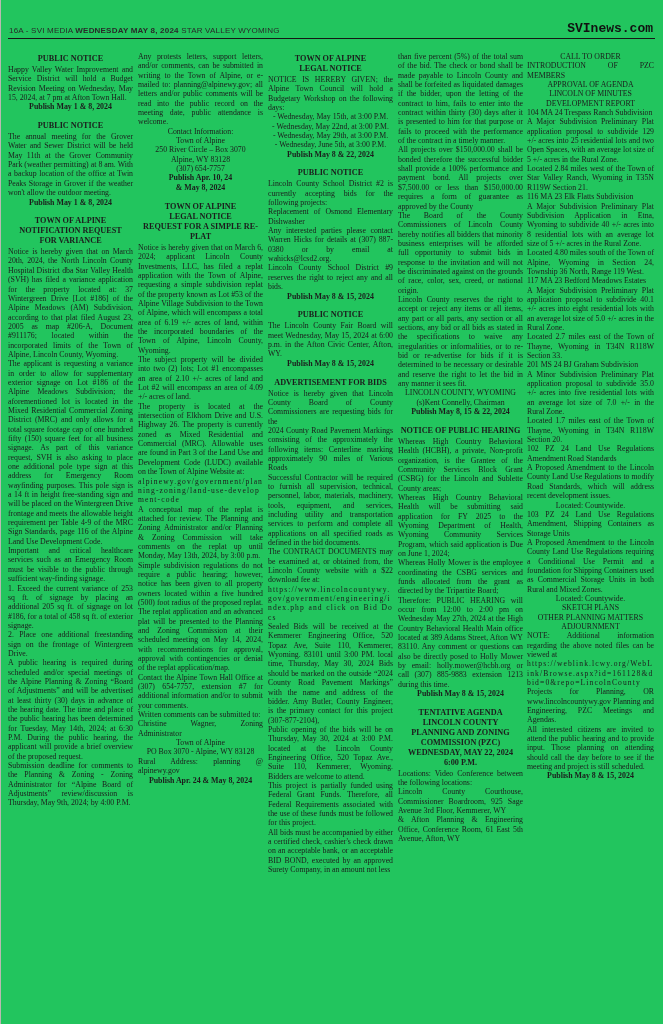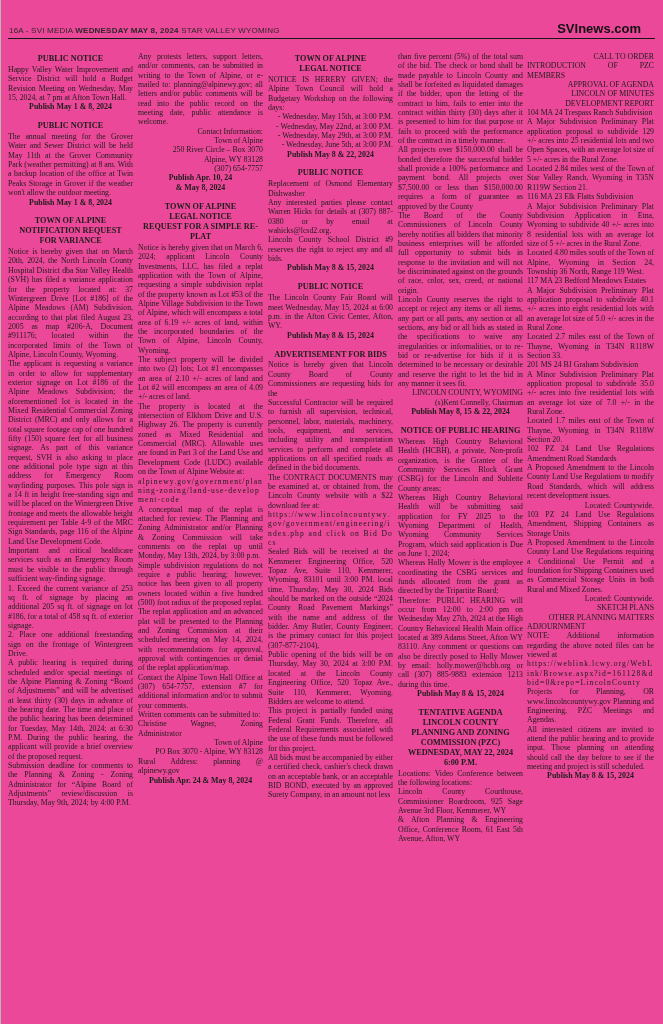--- a/index.html
+++ b/index.html
@@ -1,35 +1,35 @@
 <!DOCTYPE html>
 <html><head>
 <meta charset="utf-8">
 <style>
   html,body{margin:0;padding:0;background:#e9e9e6;}
-  .page{position:relative;width:663px;height:1024px;background:#ec4899;overflow:hidden;
+  .page{position:relative;width:663px;height:1024px;background:#22c55e;overflow:hidden;
         font-family:"Liberation Serif", serif;color:#1c1c1c;}
   .edge-line{position:absolute;left:0;top:0;width:1px;height:100%;background:#b9b9b2;}
   .masthead-left{position:absolute;left:9px;top:26px;font-size:8px;letter-spacing:.2px;
         color:#2a2a2a;font-family:"Liberation Sans", sans-serif;white-space:nowrap;}
   .masthead-left .bold{font-weight:bold;}
-  .masthead-site{position:absolute;right:22px;top:21px;font-size:13px;font-weight:bold;
-        font-family:Liberation Sans, sans-serif;color:#111;}
+  .masthead-site{position:absolute;right:10px;top:21px;font-size:13px;font-weight:bold;
+        font-family:Liberation Mono, monospace;color:#111;}
   .masthead-rule{position:absolute;left:8px;right:8px;top:38px;border-top:1.6px solid #161616;}
   .cols{position:absolute;top:52px;left:0;right:0;bottom:4px;}
   .col{position:absolute;top:0;width:125px;}
   .col:nth-child(1){left:8px;}
   .col:nth-child(2){left:138px;}
   .col:nth-child(3){left:268px;}
   .col:nth-child(4){left:398px;}
   .col:nth-child(5){left:527px;width:127px;}
   .blk{margin:0;}
   .p   {font-size:7.8px;line-height:9.35px;text-align:justify;}
-  .line{font-size:7.8px;line-height:9.35px;text-align:right;}
-  .c   {font-size:7.8px;line-height:9.35px;text-align:left;}
+  .line{font-size:7.8px;line-height:9.35px;text-align:center;}
+  .c   {font-size:7.8px;line-height:9.35px;text-align:center;}
   .url {font-size:7.6px;line-height:9.35px;text-align:justify;word-break:break-all;letter-spacing:1.1px;}
   .h   {font-size:8.2px;line-height:9.9px;font-weight:bold;text-align:center;white-space:pre-line;
         margin-top:9px;margin-bottom:1px;}
   .pub {font-size:7.9px;line-height:9.9px;font-weight:bold;text-align:center;white-space:pre-line;}
   .col .h:first-child{margin-top:2px;}
 </style>
 </head>
 <body>
 
 <div class="page">
@@ -90,29 +90,31 @@
       <div class="col">
         <div class="blk h">TOWN OF ALPINE
 LEGAL NOTICE</div>
         <div class="blk p">NOTICE IS HEREBY GIVEN; the Alpine Town Council will hold a Budgetary Workshop on the following days:</div>
         <div class="blk line">- Wednesday, May 15th, at 3:00 P.M.</div>
         <div class="blk line">- Wednesday, May 22nd, at 3:00 P.M.</div>
         <div class="blk line">- Wednesday, May 29th, at 3:00 P.M.</div>
         <div class="blk line">- Wednesday, June 5th, at 3:00 P.M.</div>
         <div class="blk pub">Publish May 8 &amp; 22, 2024</div>
         <div class="blk h">PUBLIC NOTICE</div>
+        <div class="blk p">Lincoln County School District #2 is currently accepting bids for the following projects:</div>
         <div class="blk p">Replacement of Osmond Elementary Dishwasher</div>
         <div class="blk p">Any interested parties please contact Warren Hicks for details at (307) 887-0380 or by email at wahicks@lcsd2.org.</div>
         <div class="blk p">Lincoln County School District #9 reserves the right to reject any and all bids.</div>
         <div class="blk pub">Publish May 8 &amp; 15, 2024</div>
         <div class="blk h">PUBLIC NOTICE</div>
         <div class="blk p">The Lincoln County Fair Board will meet Wednesday, May 15, 2024 at 6:00 p.m. in the Afton Civic Center, Afton, WY.</div>
         <div class="blk pub">Publish May 8 &amp; 15, 2024</div>
         <div class="blk h">ADVERTISEMENT FOR BIDS</div>
         <div class="blk p">Notice is hereby given that Lincoln County Board of County Commissioners are requesting bids for the</div>
+        <div class="blk p">2024 County Road Pavement Markings consisting of the approximately the following items: Centerline marking approximately 90 miles of Various Roads</div>
         <div class="blk p">Successful Contractor will be required to furnish all supervision, technical, personnel, labor, materials, machinery, tools, equipment, and services, including utility and transportation services to perform and complete all applications on all specified roads as defined in the bid documents.</div>
         <div class="blk p">The CONTRACT DOCUMENTS may be examined at, or obtained from, the Lincoln County website with a $22 download fee at:</div>
         <div class="blk url">https://www.lincolncountywy.gov/government/engineering/index.php and click on Bid Docs</div>
         <div class="blk p">Sealed Bids will be received at the Kemmerer Engineering Office, 520 Topaz Ave, Suite 110, Kemmerer, Wyoming. 83101 until 3:00 PM. local time, Thursday, May 30, 2024  Bids should be marked on the outside “2024 County Road Pavement Markings” with the name and address of the bidder. Amy Butler, County Engineer, is the primary contact for this project (307-877-2104),</div>
         <div class="blk p">Public opening of the bids will be on Thursday, May 30, 2024 at 3:00 P.M. located at the Lincoln County Engineering Office, 520 Topaz Ave., Suite 110, Kemmerer, Wyoming. Bidders are welcome to attend.</div>
         <div class="blk p">This project is partially funded using Federal Grant Funds. Therefore, all Federal Requirements associated with the use of these funds must be followed for this project.</div>
         <div class="blk p">All bids must be accompanied by either a certified check, cashier's check drawn on an acceptable bank, or an acceptable BID BOND, executed by an approved Surety Company, in an amount not less</div>
       </div>
       <div class="col">
         <div class="blk p">than five percent (5%) of the total sum of the bid.  The check or bond shall be made payable to Lincoln County and shall be forfeited as liquidated damages if the bidder, upon the letting of the contract to him, fails to enter into the contract within thirty (30) days after it is presented to him for that purpose or fails to proceed with the performance of the contract in a timely manner.</div>

